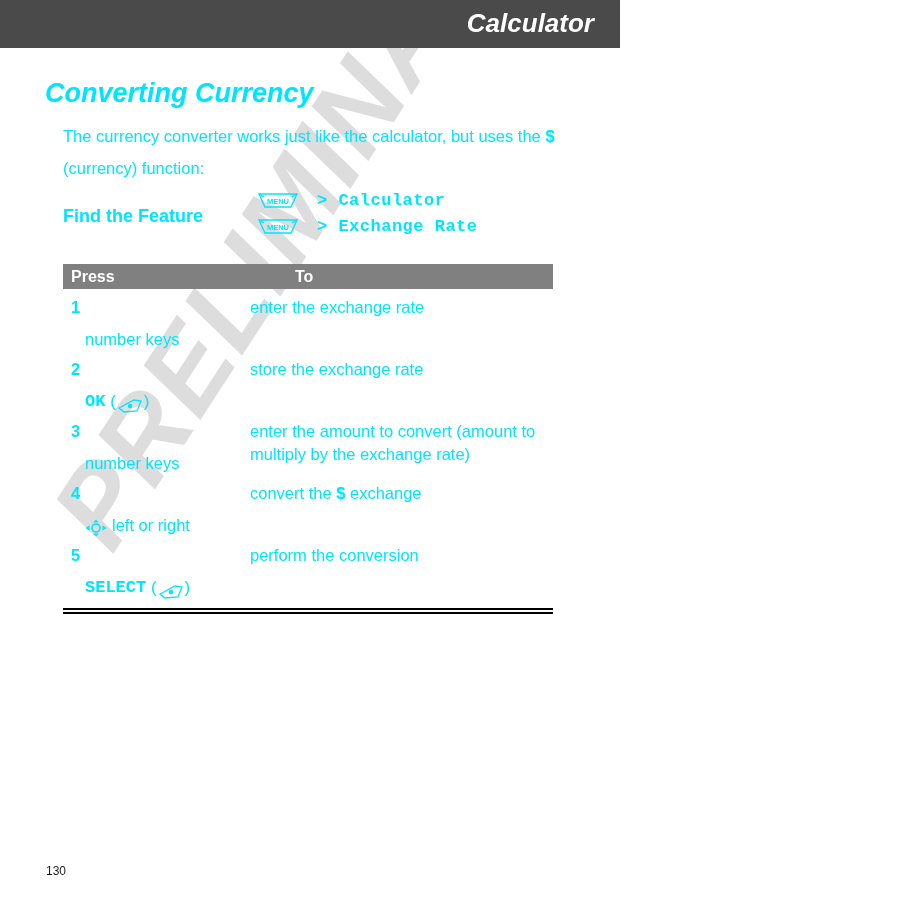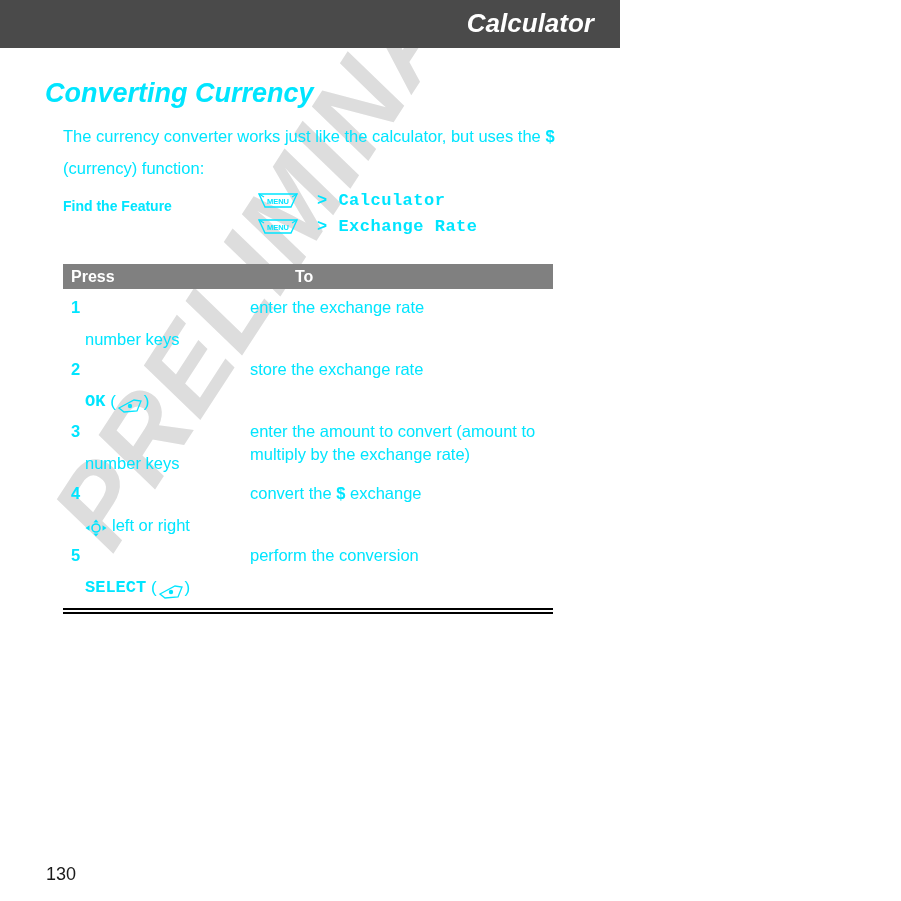--- a/index.html
+++ b/index.html
@@ -110,22 +110,22 @@
   
   #find-the-feature {
     position: absolute;
     left: 63px;
     top: 190px;
     width: 500px;
   }
   #find-the-feature .ftf-label {
     position: absolute;
     left: 0px;
-    top: 8px;
-    font-size: 14px;
+    top: 16px;
+    font-size: 18px;
     font-weight: bold;
     color: #00e5ff;
     letter-spacing: 0px;
   }
   #find-the-feature .ftf-rows {
     position: absolute;
     left: 193px;
     top: -2px;
   }
   .ftf-row {
@@ -248,21 +248,21 @@
     width: 490px;
     height: 2px;
     background: #000000;
   }
 
   
   #page-number {
     position: absolute;
     left: 46px;
     top: 864px;
-    font-size: 18px;
+    font-size: 12px;
     color: #1a1a1a;
     z-index: 10;
   }
 </style>
 </head>
 <body>
 
 <div id="page">
 
   <div id="watermark">

